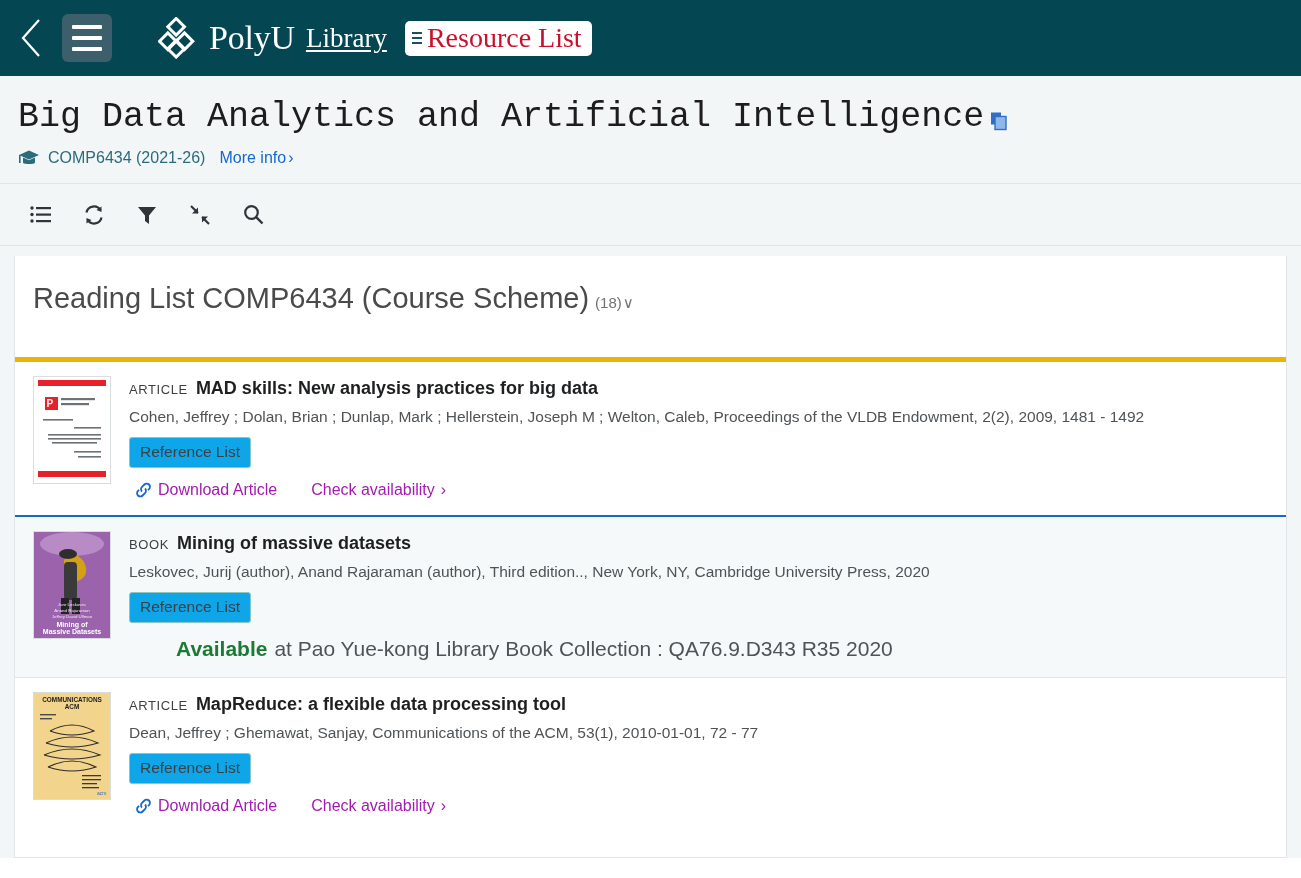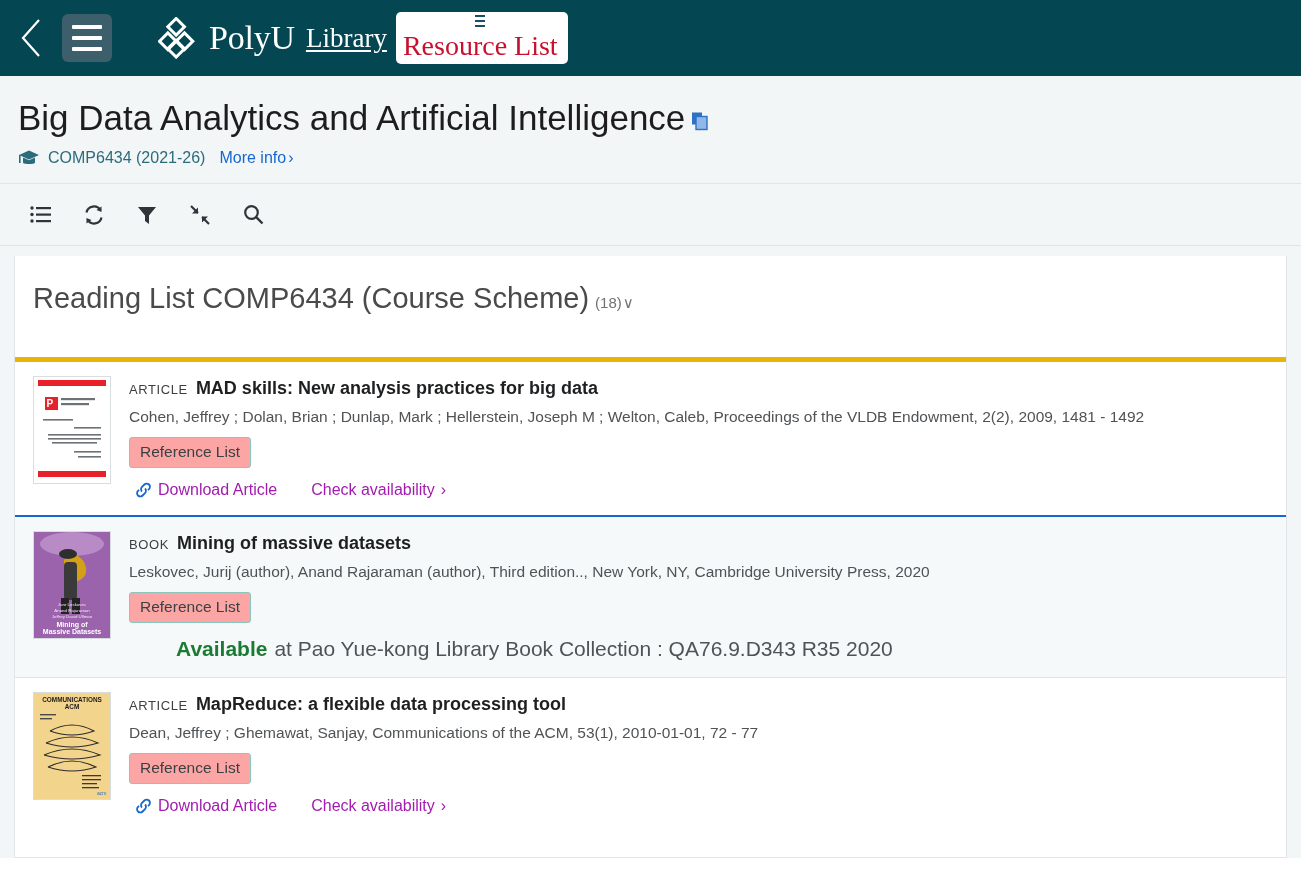--- a/index.html
+++ b/index.html
@@ -60,46 +60,46 @@
     color: #ffffff;
     font-family: "Liberation Serif", serif;
     font-size: 27px;
     text-decoration: underline;
     text-underline-offset: 3px;
     margin-left: 2px;
   }
   .resource-chip {
     background: #ffffff;
     border-radius: 5px;
+    margin-left: 9px;
     padding: 3px 10px 4px 7px;
     display: flex;
     align-items: center;
     gap: 5px;
-    flex-direction: column;
   }
   .chip-bars { display: flex; flex-direction: column; gap: 3px; }
   .chip-bars i {
     display: block; width: 10px; height: 2px; background: #1c4f63;
   }
   .resource-chip-text {
     color: #c8102e;
     font-family: "Liberation Serif", serif;
     font-size: 28px;
     line-height: 1;
   }
 
   
   .title-area {
     background: #f2f6f7;
     padding: 22px 0 16px 18px;
     border-bottom: 1px solid #dfe6e8;
   }
   .page-title-row { display: flex; align-items: flex-end; gap: 6px; }
   .page-title {
-    font-family: Liberation Sans, sans-serif;
+    font-family: Liberation Mono, monospace;
     font-size: 35px;
     color: #1d1d1d;
     font-weight: normal;
     margin: 0;
     line-height: 1.12;
   }
   .copy-icon { margin-bottom: 6px; cursor: pointer; }
   .subtitle-row {
     display: flex; align-items: center; gap: 8px;
     margin-top: 12px;
@@ -185,21 +185,21 @@
   }
   .item-meta {
     font-size: 15.5px;
     color: #4f5356;
     margin-top: 9px;
     white-space: nowrap;
   }
   .badge {
     display: inline-block;
     margin-top: 11px;
-    background: #fca5a5;
+    background: #0ea5e9;
     border: 1px solid #8cc7bf;
     border-radius: 3px;
     color: #3a4043;
     font-size: 15.5px;
     padding: 5px 10px 6px 10px;
     cursor: pointer;
   }
   .links {
     margin-top: 13px;
     display: flex;

